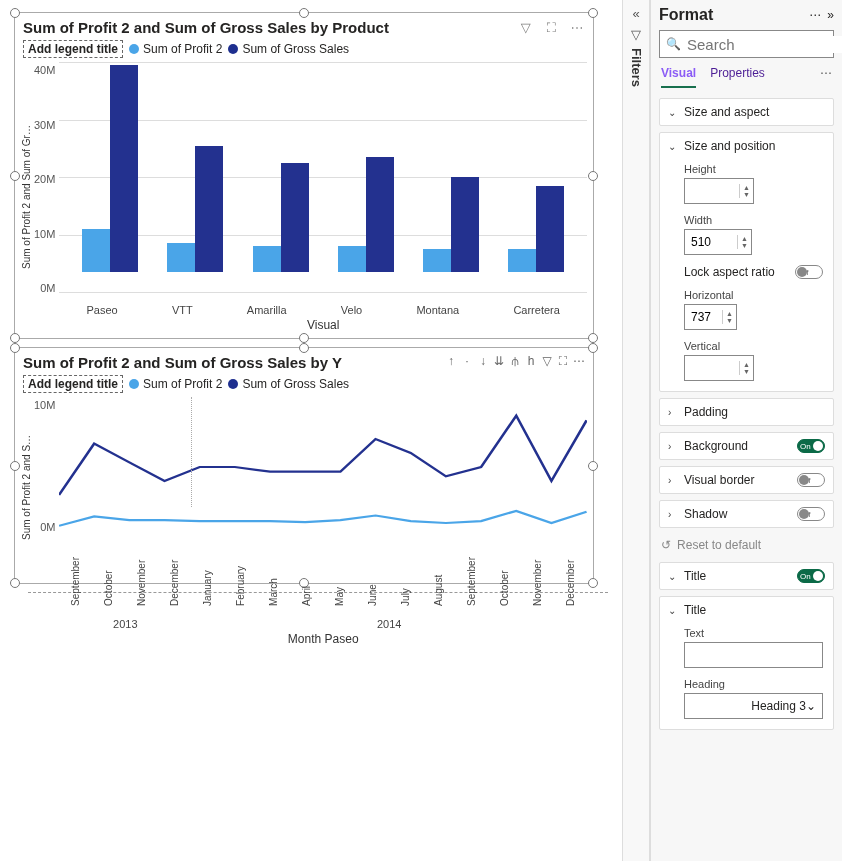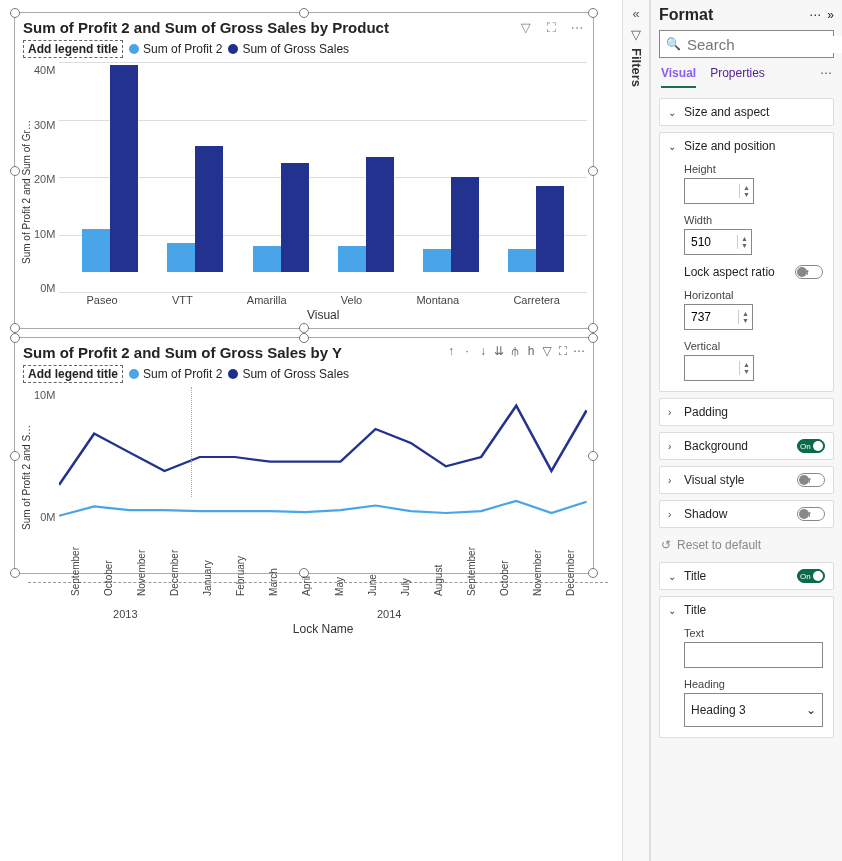--- a/index.html
+++ b/index.html
@@ -25,21 +25,21 @@
 
 .chart-body{display:flex;padding:0 6px 6px 6px}
 .y-axis-label{writing-mode:vertical-rl;transform:rotate(180deg);font-size:10px;text-align:center;color:#333;padding:2px 0}
 .y-ticks{display:flex;flex-direction:column;justify-content:space-between;font-size:11px;color:#555;padding:2px 4px 18px 2px;text-align:right}
 .plot{flex:1;position:relative}
 .grid-line{position:absolute;left:0;right:0;border-top:1px solid #ddd}
 .bars-row{position:absolute;left:0;right:0;top:0;bottom:20px;display:flex;justify-content:space-around;align-items:flex-end;padding:0 8px}
 .bar-group{display:flex;align-items:flex-end;gap:0}
 .bar{width:28px}
 .bar.light{background:#4aa5e8}.bar.dark{background:#23318f}
-.x-ticks{display:flex;justify-content:space-around;font-size:11px;color:#444;margin-top:2px}
+.x-ticks{display:flex;justify-content:space-around;font-size:11px;color:#444;margin-top:12px}
 .x-axis-label{text-align:center;font-size:12px;color:#333;margin-top:2px}
 
 .line-visual .plot{height:180px}
 .line-visual svg{position:absolute;inset:0 0 20px 0;width:100%;height:calc(100% - 20px)}
 .line-x-ticks{display:flex;justify-content:space-around;font-size:10px;color:#444}
 .line-x-ticks span{writing-mode:vertical-rl;transform:rotate(180deg)}
 .year-row{display:flex;font-size:11px;color:#444;margin-top:12px}
 .year-row span{text-align:center}
 .year-sep{position:absolute;top:0;bottom:50px;border-left:1px dotted #aaa}
 
@@ -64,21 +64,21 @@
 
 .section{background:#fff;border:1px solid #ddd;border-radius:2px}
 .sec-head{display:flex;align-items:center;padding:6px 8px;gap:6px}
 .sec-chev{font-size:10px;color:#444;width:10px}
 .sec-title{flex:1;font-size:12px;color:#252423}
 .sec-content{padding:4px 10px 10px 24px;display:flex;flex-direction:column;gap:10px}
 .field-label{font-size:11px;color:#444;margin-bottom:3px}
 .field-input{display:flex;align-items:center;border:1px solid #888;height:26px;background:#fff}
 .field-input input{border:none;outline:none;flex:1;padding:0 6px;font-size:12px;width:100%}
 .spinner{display:flex;flex-direction:column;border-left:1px solid #ccc;font-size:7px;line-height:7px;color:#666;padding:0 3px;justify-content:center}
-.field-select{border:1px solid #888;height:26px;display:flex;align-items:center;justify-content:space-between;padding:16px 6px;background:#fff}
+.field-select{border:1px solid #888;height:26px;display:flex;align-items:center;justify-content:flex-end;padding:8px 6px;background:#fff}
 
 .toggle{width:28px;height:14px;border:1px solid #888;border-radius:8px;position:relative;background:#fff;display:flex;align-items:center;font-size:8px;padding:0 2px;justify-content:flex-end;color:#666}
 .toggle .knob{position:absolute;width:10px;height:10px;border-radius:50%;background:#888;top:1px}
 .toggle.off .knob{left:1px}
 .toggle.off{justify-content:flex-start}
 .toggle.on{background:#0b6a47;border-color:#0b6a47;color:#fff;justify-content:flex-start}
 .toggle.on .knob{right:1px;background:#fff}
 .row-inline{display:flex;align-items:center;justify-content:space-between}
 
 .sub-section-bar{border:1px solid #ddd;background:#fff;border-radius:2px;padding:6px 8px;display:flex;align-items:center;gap:6px}
@@ -240,21 +240,21 @@
             <span>August</span>
             <span>September</span>
             <span>October</span>
             <span>November</span>
             <span>December</span>
           </div>
         <div class="year-row">
           <span style="width:25%">2013</span>
           <span style="width:75%">2014</span>
         </div>
-        <div class="x-axis-label">Lock Name</div>
+        <div class="x-axis-label">Month Paseo</div>
       </div>
     </div>
   </div>
 
   <div class="ghost-line"></div>
 </div>
 
 <div class="filters-strip">
   <span>«</span>
   <span>▽</span>
@@ -312,21 +312,21 @@
         </div>
         <div class="row-inline">
           <span>Lock aspect ratio</span>
           <span class="toggle off">
               <span class="knob"></span>
               <span>Off</span>
             </span>
         </div>
         <div>
           <div class="field-label">Horizontal</div>
-          <div class="field-input" style="width:69px">
+          <div class="field-input" style="width:53px">
             <input value="737" style="">
             <div class="spinner">
                 <span>▲</span>
                 <span>▼</span>
               </div>
           </div>
         </div>
         <div>
           <div class="field-label">Vertical</div>
           <div class="field-input" style="width:70px">
@@ -347,21 +347,21 @@
     <div class="sub-section-bar">
       <span class="sec-chev">›</span>
       <span style="flex:1">Background</span>
       <span class="toggle on">
           <span>On</span>
           <span class="knob"></span>
         </span>
     </div>
     <div class="sub-section-bar">
       <span class="sec-chev">›</span>
-      <span style="flex:1">Visual style</span>
+      <span style="flex:1">Visual border</span>
       <span class="toggle off">
           <span class="knob"></span>
           <span>Off</span>
         </span>
     </div>
     <div class="sub-section-bar">
       <span class="sec-chev">›</span>
       <span style="flex:1">Shadow</span>
       <span class="toggle off">
           <span class="knob"></span>

